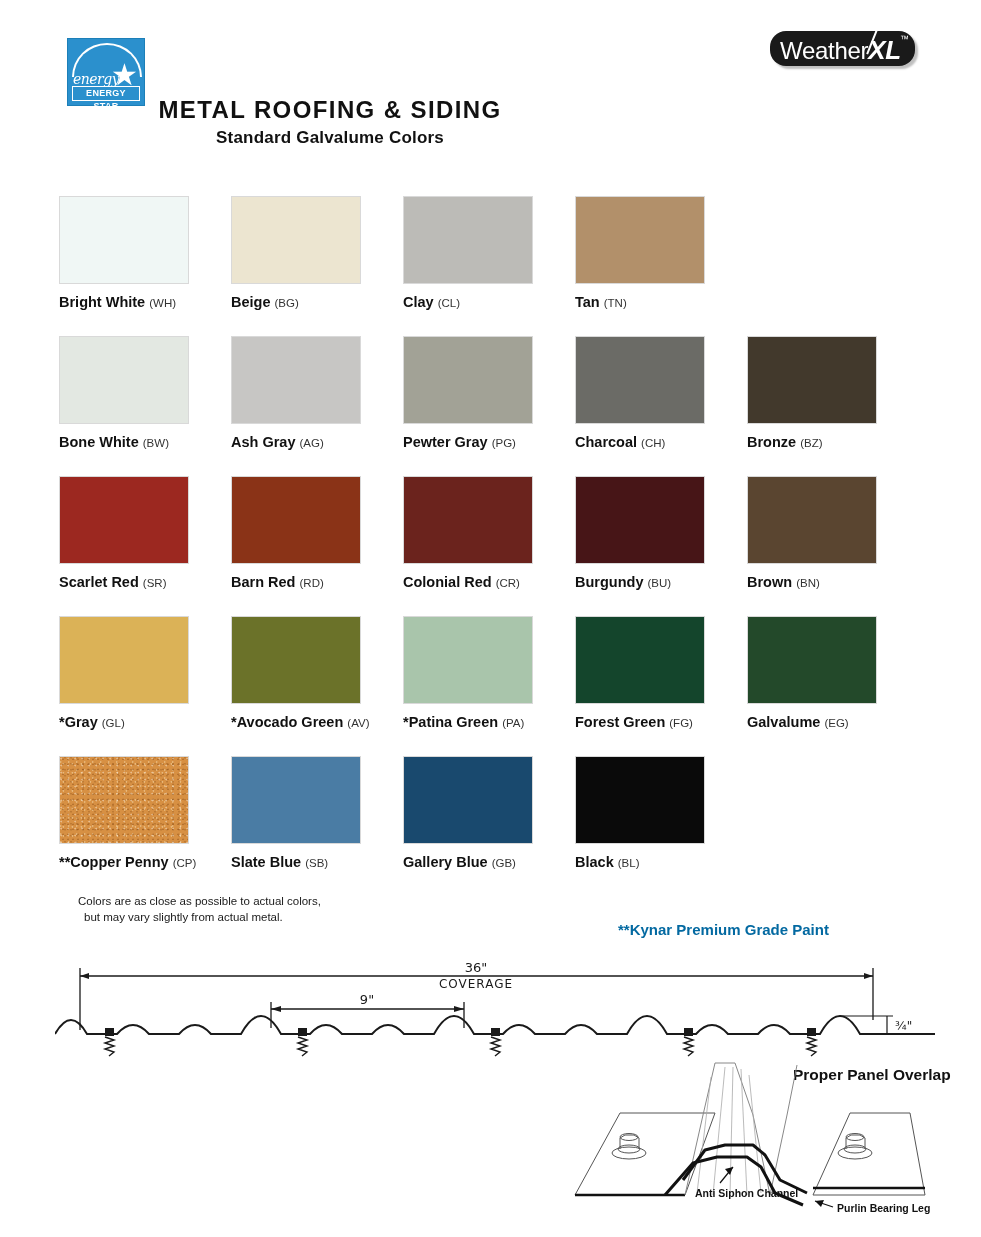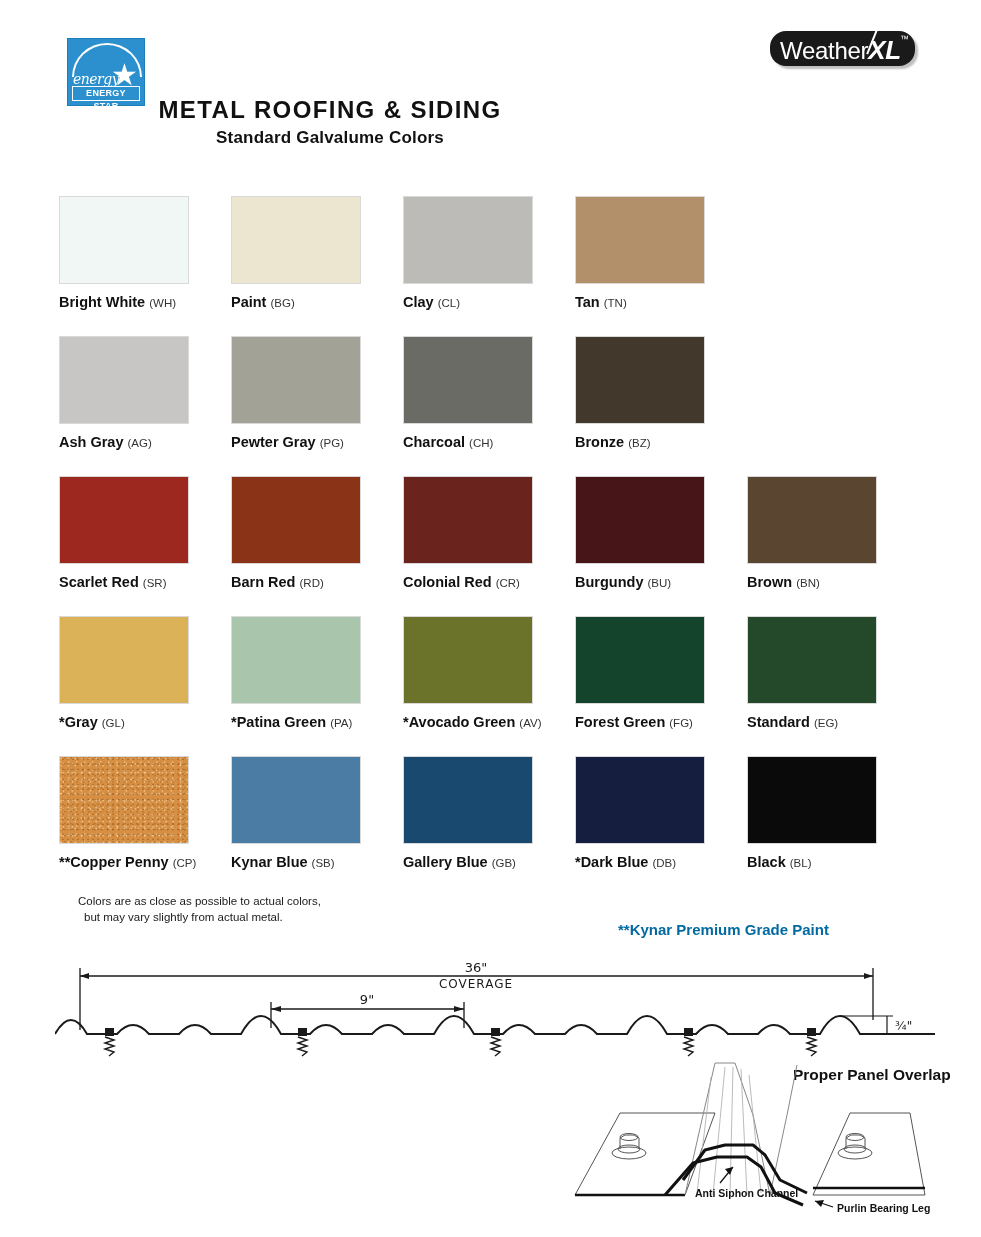--- a/index.html
+++ b/index.html
@@ -240,33 +240,37 @@
 </div>
 
 <div id="color-grid">
     <div class="color-row">
       <div class="color-cell">
         <div class="swatch" style="background-color: rgb(240, 247, 245);"></div>
         <div class="swatch-label"><span>Bright White</span> <span class="swatch-code">(WH)</span></div>
       </div>
       <div class="color-cell">
         <div class="swatch" style="background-color: rgb(236, 229, 208);"></div>
-        <div class="swatch-label"><span>Paint</span> <span class="swatch-code">(BG)</span></div>
+        <div class="swatch-label"><span>Beige</span> <span class="swatch-code">(BG)</span></div>
       </div>
       <div class="color-cell">
         <div class="swatch" style="background-color: rgb(188, 187, 183);"></div>
         <div class="swatch-label"><span>Clay</span> <span class="swatch-code">(CL)</span></div>
       </div>
       <div class="color-cell">
         <div class="swatch" style="background-color: rgb(178, 144, 106);"></div>
         <div class="swatch-label"><span>Tan</span> <span class="swatch-code">(TN)</span></div>
       </div>
     </div>
     <div class="color-row">
       <div class="color-cell">
+        <div class="swatch" style="background-color: rgb(227, 232, 226);"></div>
+        <div class="swatch-label"><span>Bone White</span> <span class="swatch-code">(BW)</span></div>
+      </div>
+      <div class="color-cell">
         <div class="swatch" style="background-color: rgb(199, 198, 196);"></div>
         <div class="swatch-label"><span>Ash Gray</span> <span class="swatch-code">(AG)</span></div>
       </div>
       <div class="color-cell">
         <div class="swatch" style="background-color: rgb(162, 162, 150);"></div>
         <div class="swatch-label"><span>Pewter Gray</span> <span class="swatch-code">(PG)</span></div>
       </div>
       <div class="color-cell">
         <div class="swatch" style="background-color: rgb(107, 107, 102);"></div>
         <div class="swatch-label"><span>Charcoal</span> <span class="swatch-code">(CH)</span></div>
@@ -297,52 +301,48 @@
         <div class="swatch" style="background-color: rgb(90, 69, 48);"></div>
         <div class="swatch-label"><span>Brown</span> <span class="swatch-code">(BN)</span></div>
       </div>
     </div>
     <div class="color-row">
       <div class="color-cell">
         <div class="swatch" style="background-color: rgb(219, 178, 87);"></div>
         <div class="swatch-label"><span>*Gray</span> <span class="swatch-code">(GL)</span></div>
       </div>
       <div class="color-cell">
+        <div class="swatch" style="background-color: rgb(107, 114, 41);"></div>
+        <div class="swatch-label"><span>*Avocado Green</span> <span class="swatch-code">(AV)</span></div>
+      </div>
+      <div class="color-cell">
         <div class="swatch" style="background-color: rgb(169, 197, 171);"></div>
         <div class="swatch-label"><span>*Patina Green</span> <span class="swatch-code">(PA)</span></div>
       </div>
       <div class="color-cell">
-        <div class="swatch" style="background-color: rgb(107, 114, 41);"></div>
-        <div class="swatch-label"><span>*Avocado Green</span> <span class="swatch-code">(AV)</span></div>
-      </div>
-      <div class="color-cell">
         <div class="swatch" style="background-color: rgb(20, 69, 44);"></div>
         <div class="swatch-label"><span>Forest Green</span> <span class="swatch-code">(FG)</span></div>
       </div>
       <div class="color-cell">
         <div class="swatch" style="background-color: rgb(35, 73, 42);"></div>
-        <div class="swatch-label"><span>Standard</span> <span class="swatch-code">(EG)</span></div>
+        <div class="swatch-label"><span>Galvalume</span> <span class="swatch-code">(EG)</span></div>
       </div>
     </div>
     <div class="color-row">
       <div class="color-cell">
         <div class="swatch textured" style="background-color: rgb(215, 144, 67);"></div>
         <div class="swatch-label"><span>**Copper Penny</span> <span class="swatch-code">(CP)</span></div>
       </div>
       <div class="color-cell">
         <div class="swatch" style="background-color: rgb(74, 124, 164);"></div>
-        <div class="swatch-label"><span>Kynar Blue</span> <span class="swatch-code">(SB)</span></div>
+        <div class="swatch-label"><span>Slate Blue</span> <span class="swatch-code">(SB)</span></div>
       </div>
       <div class="color-cell">
         <div class="swatch" style="background-color: rgb(25, 73, 110);"></div>
         <div class="swatch-label"><span>Gallery Blue</span> <span class="swatch-code">(GB)</span></div>
-      </div>
-      <div class="color-cell">
-        <div class="swatch" style="background-color: rgb(21, 30, 63);"></div>
-        <div class="swatch-label"><span>*Dark Blue</span> <span class="swatch-code">(DB)</span></div>
       </div>
       <div class="color-cell">
         <div class="swatch" style="background-color: rgb(10, 10, 10);"></div>
         <div class="swatch-label"><span>Black</span> <span class="swatch-code">(BL)</span></div>
       </div>
     </div>
   </div>
 
 <div id="disclaimer">
   <div class="line1">Colors are as close as possible to actual colors,</div>

